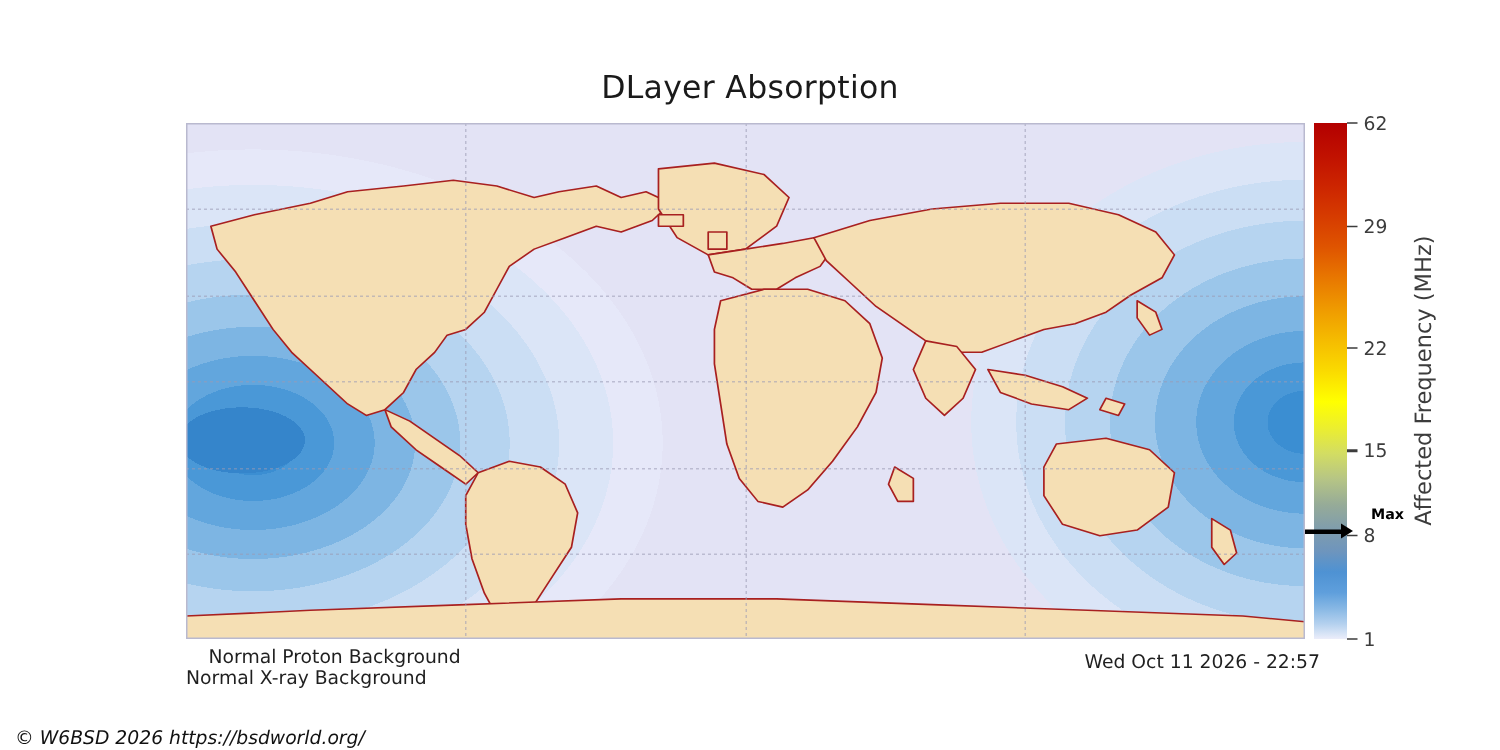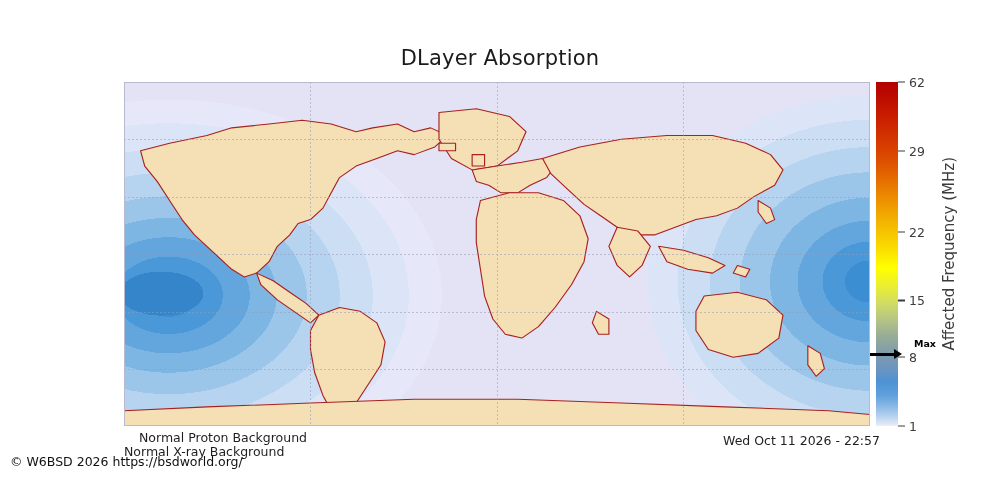--- a/index.html
+++ b/index.html
@@ -45,22 +45,22 @@
     background:#000;}
   #max-marker .max-head{position:absolute;left:28px;top:10px;width:0;height:0;
     border-top:5.5px solid transparent;border-bottom:5.5px solid transparent;
     border-left:8px solid #000;}
 
   
   .foot{position:absolute;font-size:12.5px;color:#1f1f1f;white-space:nowrap;}
   #foot-proton{left:124px;top:430px;margin-left:15px;}
   #foot-xray{left:124px;top:444px;}
   #foot-date{left:723px;top:433px;}
-  #copyright{position:absolute;left:10px;top:454px;font-size:12.5px;
-    color:#111;white-space:nowrap;}
+  #copyright{position:absolute;left:10px;top:484px;font-size:12.5px;
+    font-style:italic;color:#111;white-space:nowrap;}
 </style>
 </head>
 <body>
 
 <div id="chart-title">DLayer Absorption</div>
 
 <div id="map-plot">
 
   <div class="layer" style="background:#e3e3f5"></div>
 

